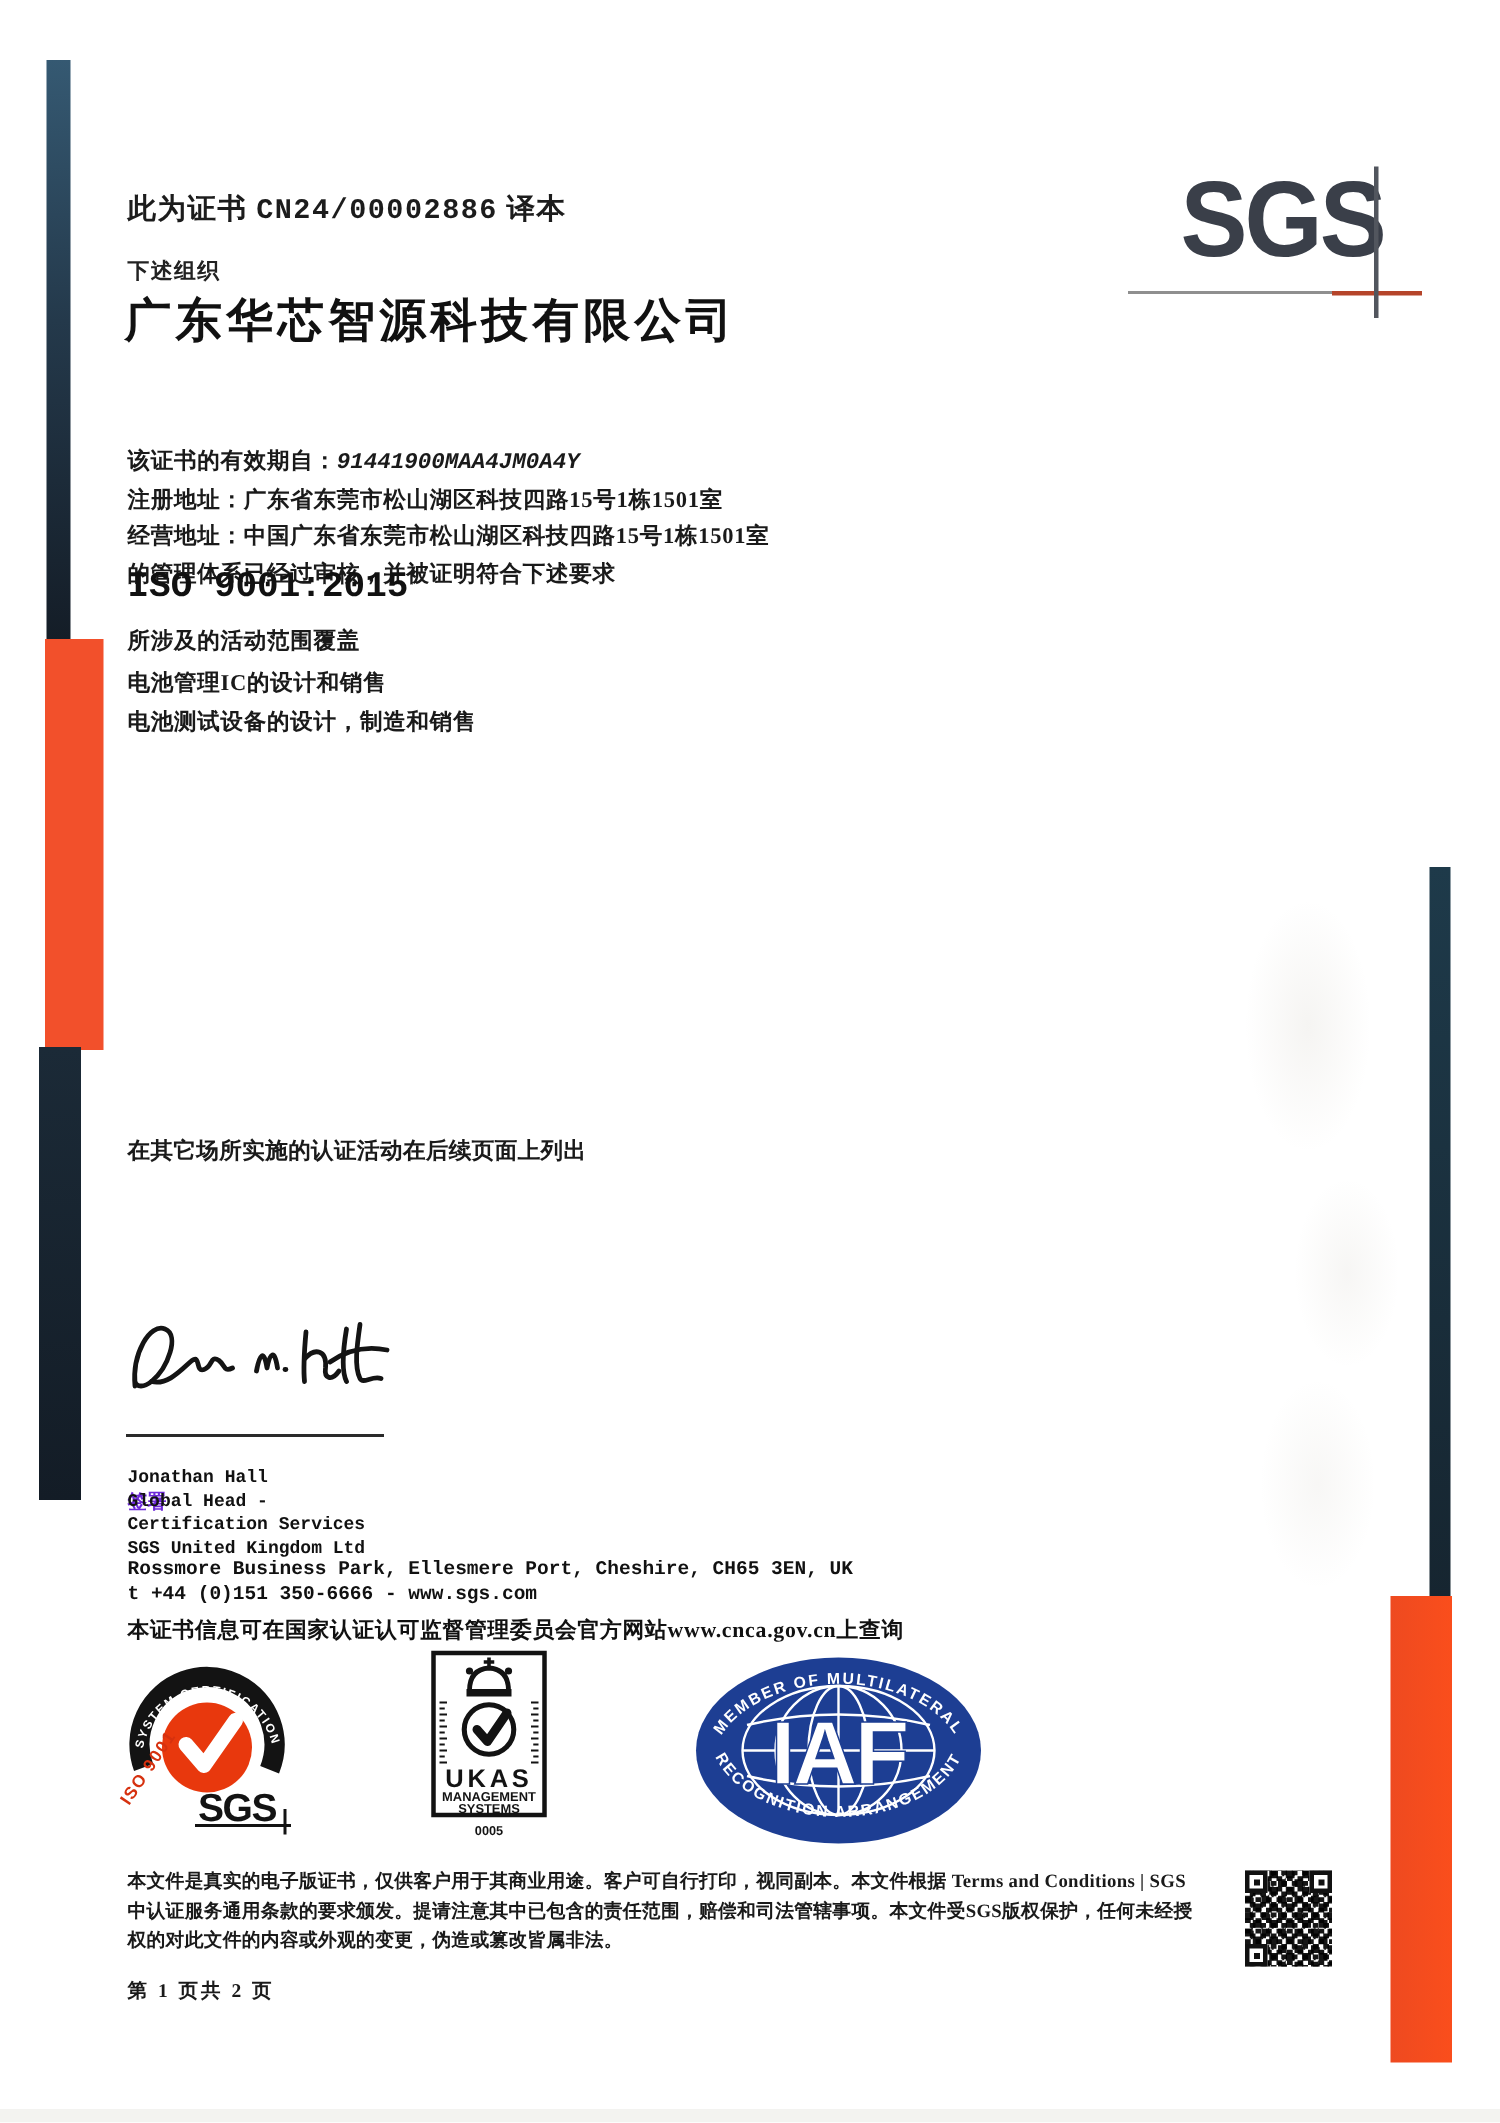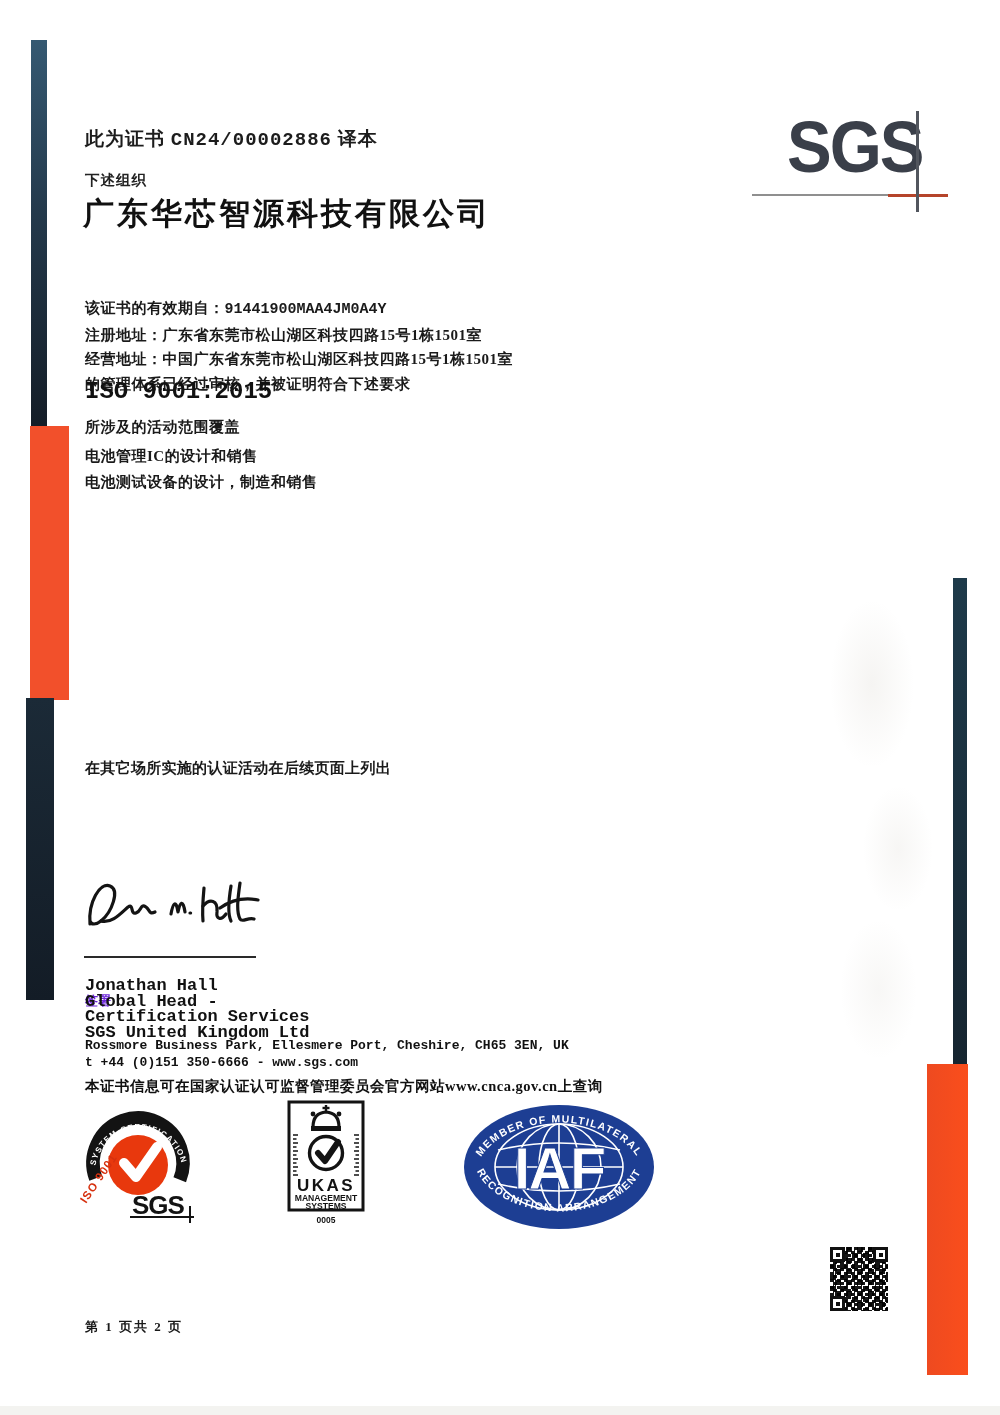--- a/index.html
+++ b/index.html
@@ -34,35 +34,35 @@
   
   .sgs-logo { position:absolute; left:750px; top:105px; width:225px; height:115px; }
   .sgs-word { position:absolute; left:37px; top:8px; font-family:"Liberation Sans","DejaVu Sans",sans-serif;
     font-weight:700; font-size:67px; line-height:1; color:#3a3f49; letter-spacing:-2px; transform:scaleY(1.07); }
   .sgs-hline-gray { position:absolute; left:2px; top:89px; width:136px; height:2px; background:#8f8f8f; }
   .sgs-hline-red { position:absolute; left:138px; top:89px; width:60px; height:2.5px; background:#b5442a; }
   .sgs-vline { position:absolute; left:166px; top:6px; width:3px; height:101px; background:#52565e; }
 
   
   .details { position:absolute; left:85px; top:296px; font-size:15px; font-weight:600; color:#1a1a1a; line-height:24.6px; letter-spacing:0.5px; }
-  .details .mono { font-family:"Liberation Mono","DejaVu Sans Mono",monospace; font-weight:700; letter-spacing:0; }
+  .details .mono { font-family:"Liberation Mono","DejaVu Sans Mono",monospace; font-weight:700; letter-spacing:0;font-style:italic; }
   .standard { position:absolute; left:85px; top:378px; font-family:"Liberation Mono","DejaVu Sans Mono",monospace;
     font-weight:700; font-size:24px; color:#111; }
 
   .scope-intro { position:absolute; left:85px; top:418px; font-size:15px; font-weight:600; color:#1a1a1a; letter-spacing:0.5px; }
   .scope-items { position:absolute; left:85px; top:444px; font-size:15px; font-weight:600; color:#1a1a1a; line-height:25.5px; letter-spacing:0.5px; }
 
   .validity { position:absolute; left:85px; top:756px; font-size:15px; font-weight:600; color:#1a1a1a; line-height:25px; letter-spacing:0.3px; }
 
   
   .signature-svg { position:absolute; left:78px; top:866px; }
   .sig-rule { position:absolute; left:84px; top:956px; width:172px; height:2px; background:#2a2a2a; }
   .sig-label { position:absolute; left:85px; top:960px; font-size:13px; font-weight:600; color:#6d28d9;margin-top:32px; }
   .signer { position:absolute; left:85px; top:978px; font-family:"Liberation Mono","DejaVu Sans Mono",monospace;
-    font-size:17px; font-weight:700; color:#111; line-height:15.5px; }
+    font-size:12px; font-weight:700; color:#111; line-height:15.5px; }
   .sig-address { position:absolute; left:85px; top:1038px; font-family:"Liberation Mono","DejaVu Sans Mono",monospace;
     font-size:13px; font-weight:700; color:#111; }
   .sig-phone { position:absolute; left:85px; top:1055px; font-family:"Liberation Mono","DejaVu Sans Mono",monospace;
     font-size:13px; font-weight:700; color:#111; }
 
   .cnca-line { position:absolute; left:85px; top:1077px; font-size:14.5px; font-weight:700; color:#111; letter-spacing:0.5px; }
 
   
   .logo-sgs-mark { position:absolute; left:72px; top:1100px; }
   .logo-ukas { position:absolute; left:280px; top:1097px; }
@@ -211,20 +211,25 @@
     </g>
     <text x="99" y="86" text-anchor="middle" font-family="Liberation Sans, DejaVu Sans, sans-serif" font-size="60" font-weight="700" fill="#ffffff" stroke="#1d3e93" stroke-width="1" letter-spacing="-2">IAF</text>
     <text font-family="Liberation Sans, DejaVu Sans, sans-serif" font-size="10.5" font-weight="700" fill="#ffffff" letter-spacing="1.4">
       <textPath href="#iafTop" startOffset="50%" text-anchor="middle">MEMBER OF MULTILATERAL</textPath>
     </text>
     <text font-family="Liberation Sans, DejaVu Sans, sans-serif" font-size="10.5" font-weight="700" fill="#ffffff" letter-spacing="1.4">
       <textPath href="#iafBottom" startOffset="50%" text-anchor="middle">RECOGNITION ARRANGEMENT</textPath>
     </text>
   </svg>
 
+  <div class="footer-text">
+    <span>本文件是真实的电子版证书，仅供客户用于其商业用途。客户可自行打印，视同副本。本文件根据 Terms and Conditions | SGS</span>
+    <span>中认证服务通用条款的要求颁发。提请注意其中已包含的责任范围，赔偿和司法管辖事项。本文件受SGS版权保护，任何未经授</span>
+    <span>权的对此文件的内容或外观的变更，伪造或篡改皆属非法。</span>
+  </div>
   <div class="page-number">第 1 页共 2 页</div>
 
   <div class="qr">
     <div class="finder f-tl"></div>
     <div class="finder f-tr"></div>
     <div class="finder f-bl"></div>
   </div>
 
 </div>
 

